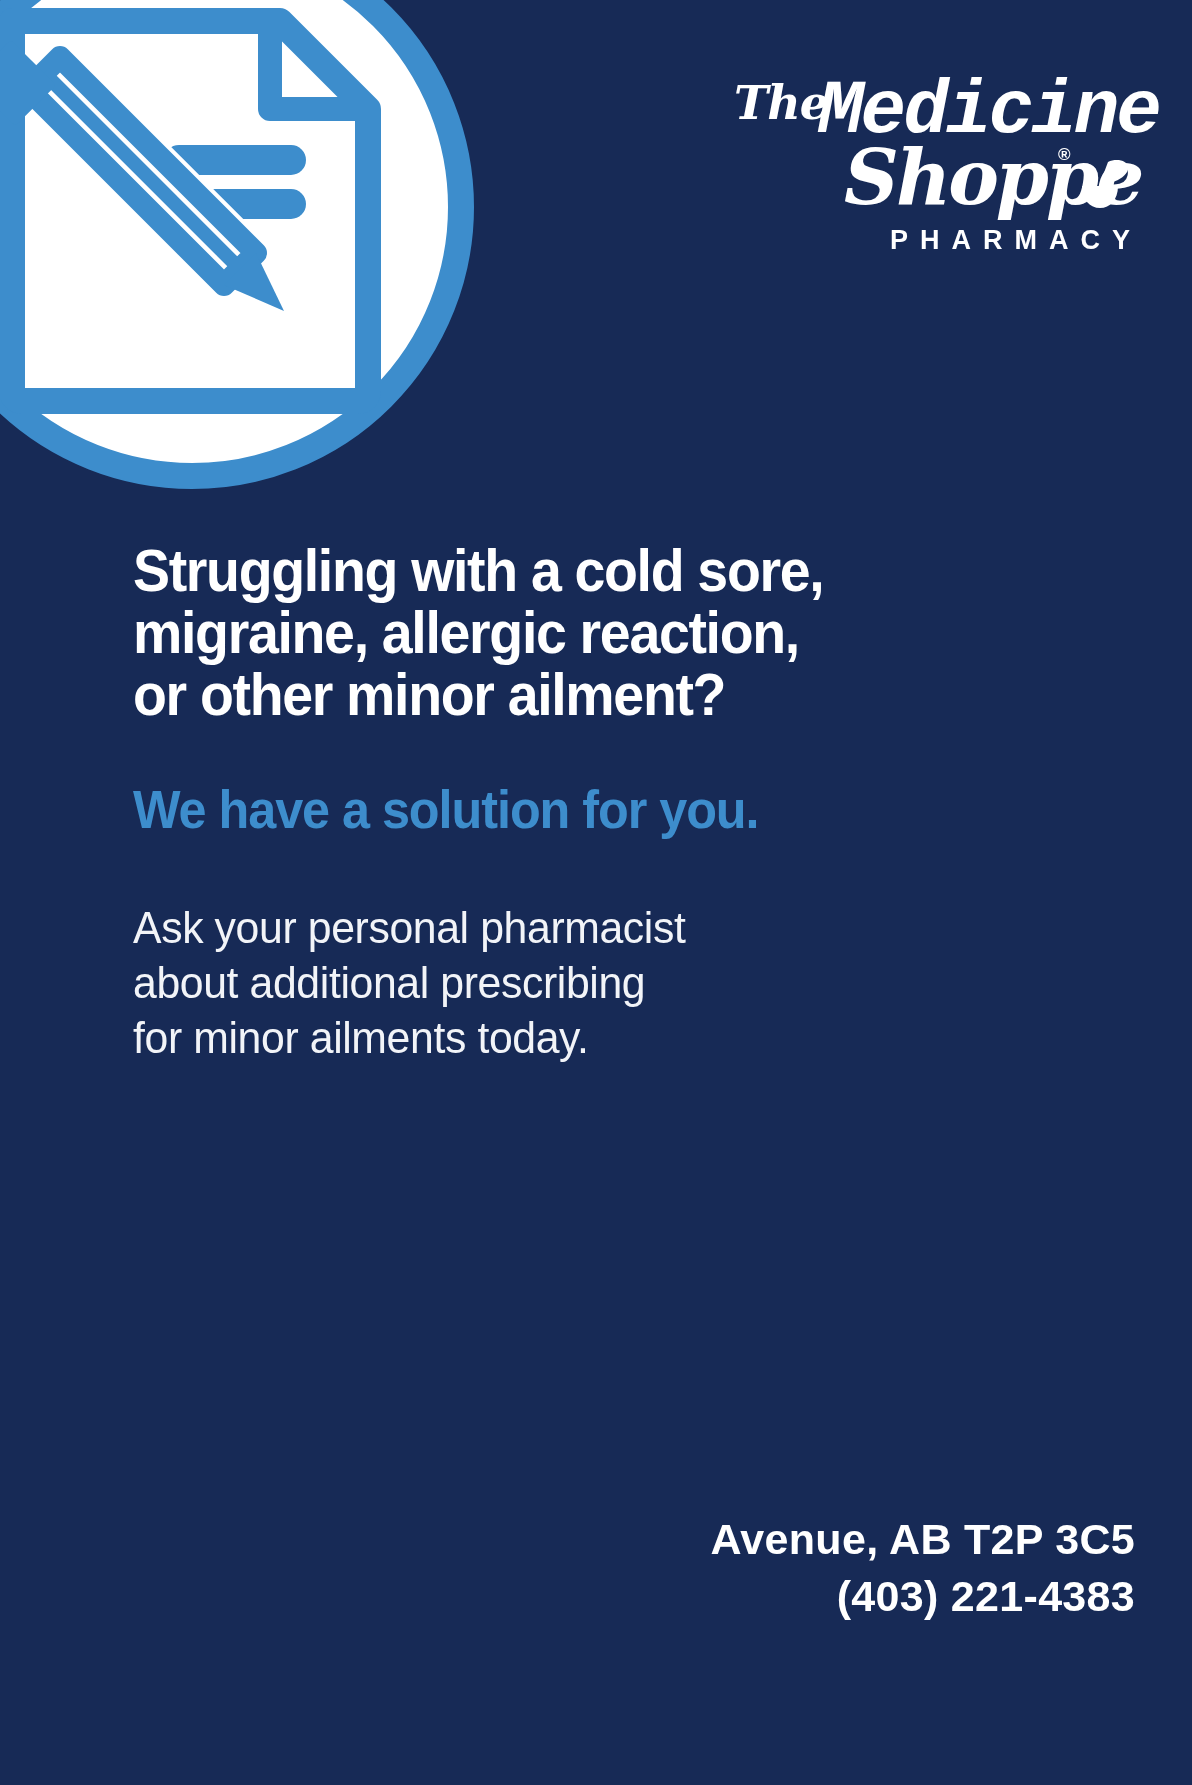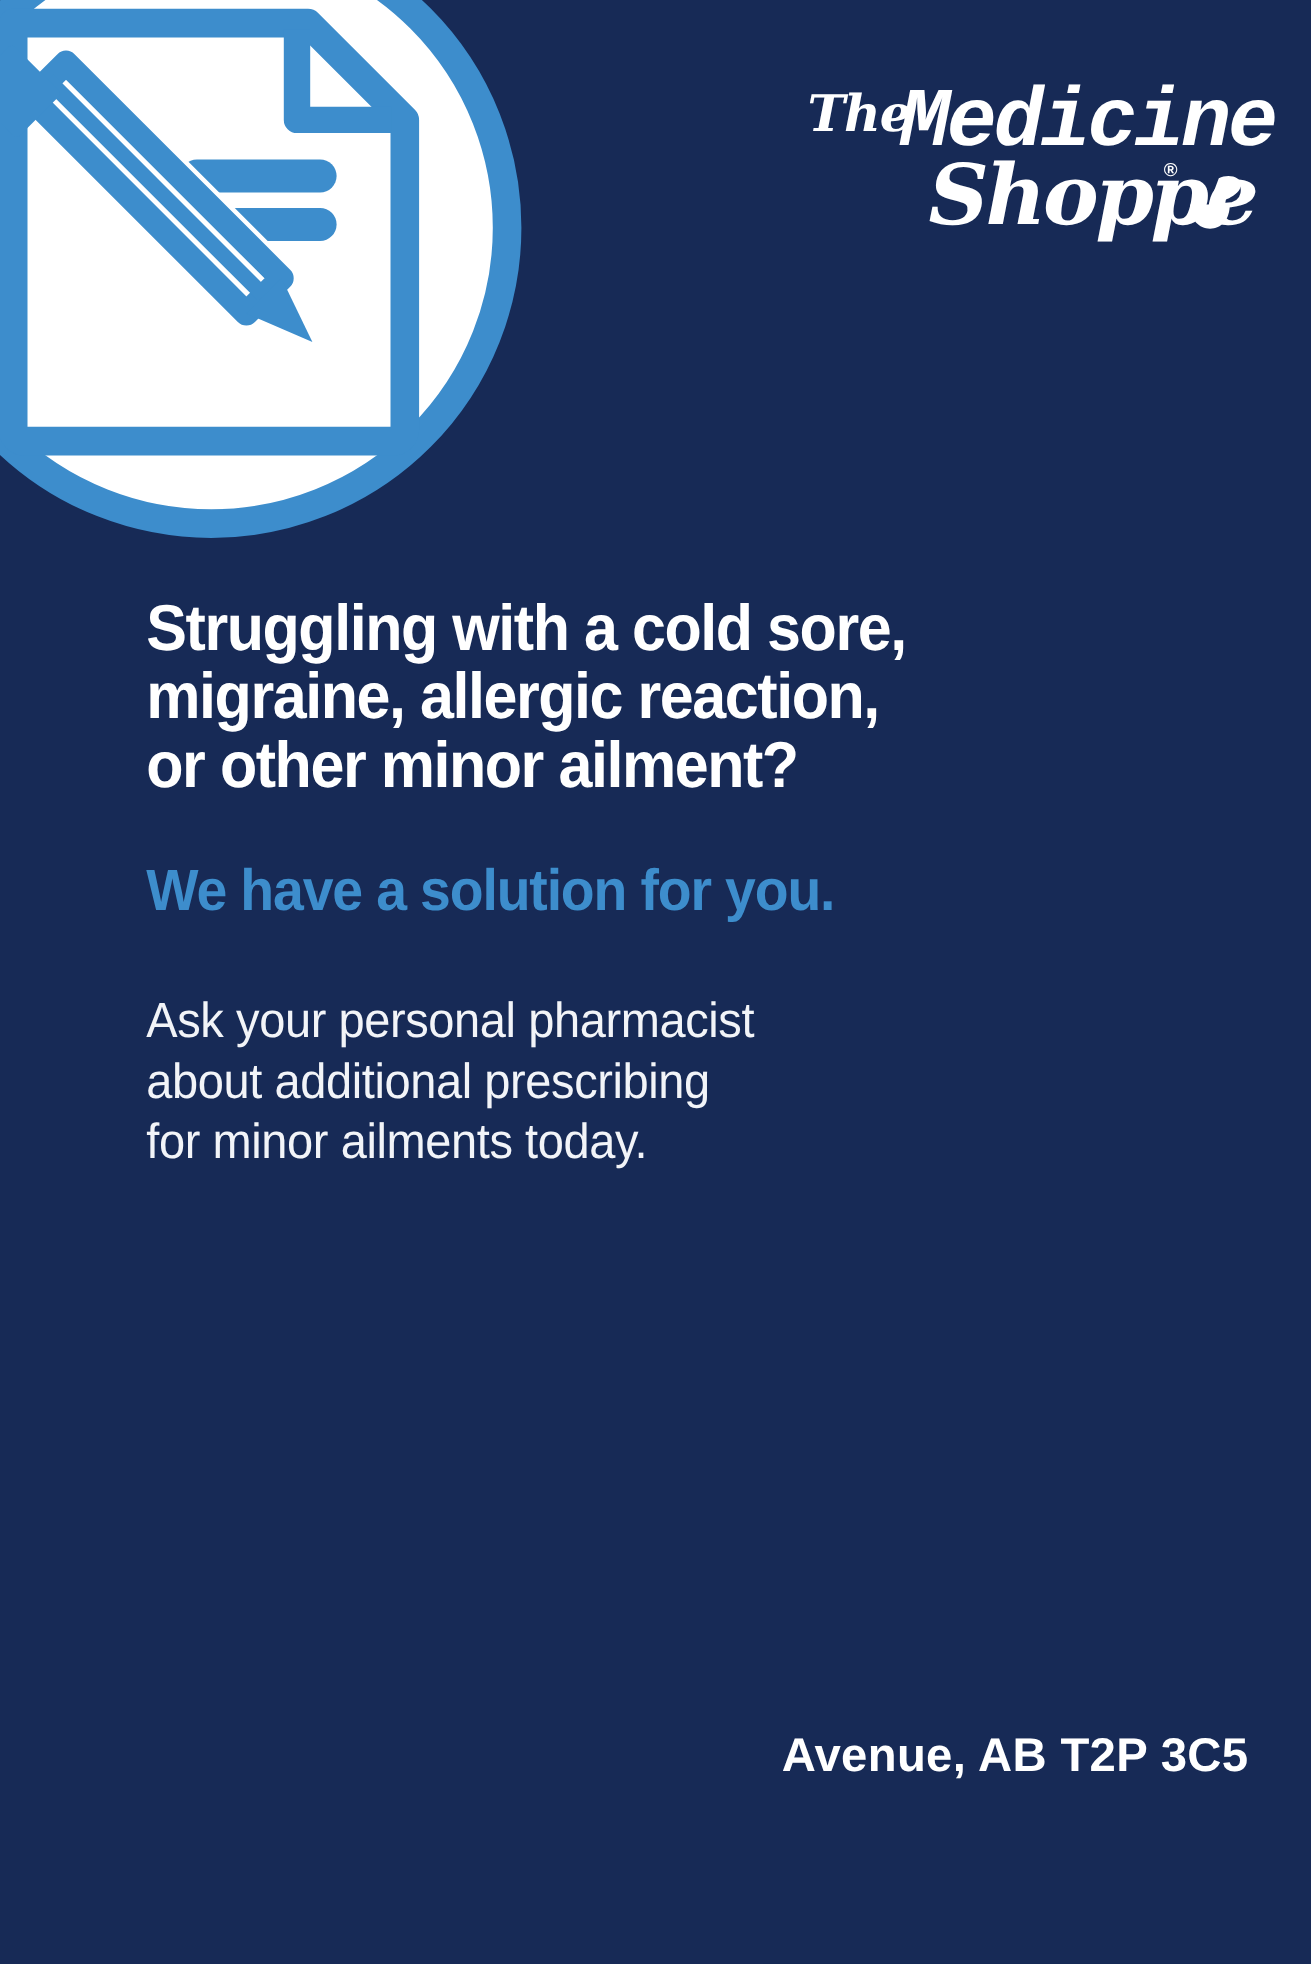--- a/index.html
+++ b/index.html
@@ -207,35 +207,37 @@
     <div id="logo-script">
       <span class="logo-the">The</span>
       <span class="logo-medicine">Medicine</span>
       <span class="logo-shoppe">Shoppe</span>
       <span class="logo-reg">®</span>
       <svg id="logo-pestle" viewBox="0 0 52 56">
         <path d="M30 6 C38 2 50 4 50 12 C50 20 38 26 28 28 L24 22 Z" fill="#ffffff"></path>
         <path d="M4 30 C4 44 12 52 22 52 C32 52 40 44 40 30 Z" fill="#ffffff"></path>
       </svg>
     </div>
+    <div id="logo-pharmacy">PHARMACY</div>
   </div>
 
   <div id="copy">
     <h1 id="headline">
       <span class="hl-line">Struggling with a cold sore,</span>
       <span class="hl-line">migraine, allergic reaction,</span>
       <span class="hl-line">or other minor ailment?</span>
     </h1>
 
     <div id="subhead">We have a solution for you.</div>
 
     <div id="body-copy">
       <span class="bd-line">Ask your personal pharmacist</span>
       <span class="bd-line">about additional prescribing</span>
       <span class="bd-line">for minor ailments today.</span>
     </div>
   </div>
 
   <div id="address">
     <span class="ad-line">Avenue, AB T2P 3C5</span>
+    <span class="ad-line">(403) 221-4383</span>
   </div>
 
 </div>
 
 </body></html>

